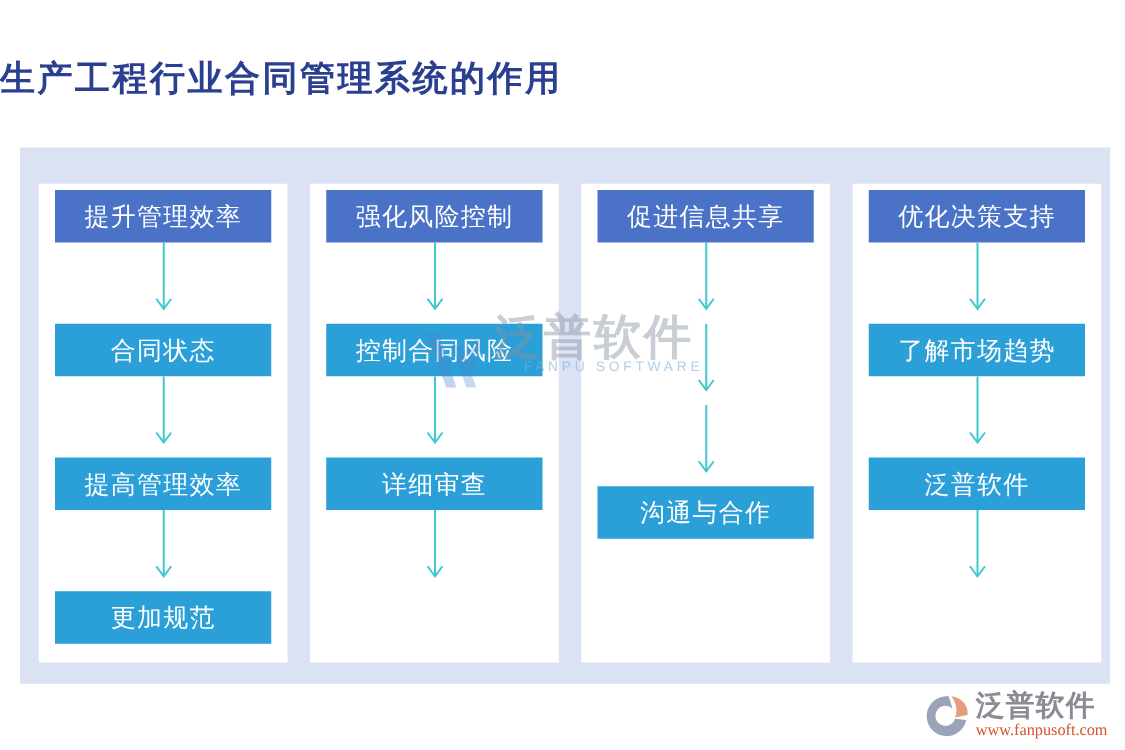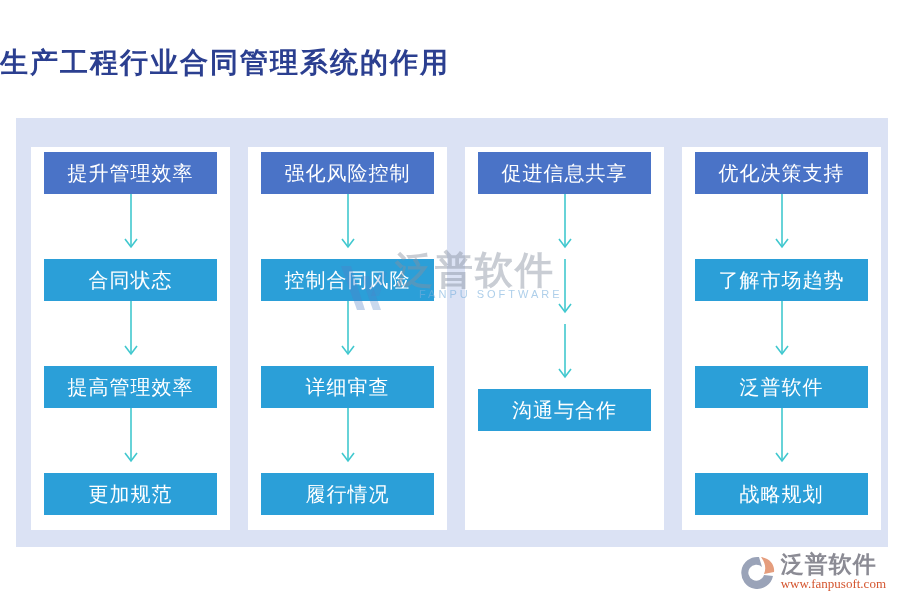--- a/index.html
+++ b/index.html
@@ -65,21 +65,20 @@
         <div class="box step">控制合同风险</div>
         <svg class="arrow" viewBox="0 0 14 65">
             <line x1="7" y1="0" x2="7" y2="53" stroke="#41c8cf" stroke-width="1.6"></line>
             <polyline points="1,45 7,53 13,45" fill="none" stroke="#41c8cf" stroke-width="1.6"></polyline>
           </svg>
         <div class="box step">详细审查</div>
         <svg class="arrow" viewBox="0 0 14 65">
             <line x1="7" y1="0" x2="7" y2="53" stroke="#41c8cf" stroke-width="1.6"></line>
             <polyline points="1,45 7,53 13,45" fill="none" stroke="#41c8cf" stroke-width="1.6"></polyline>
           </svg>
-        <div class="box step">履行情况</div>
       </div>
 
       <div class="panel">
         <div class="box header">促进信息共享</div>
         <svg class="arrow" viewBox="0 0 14 65">
             <line x1="7" y1="0" x2="7" y2="53" stroke="#41c8cf" stroke-width="1.6"></line>
             <polyline points="1,45 7,53 13,45" fill="none" stroke="#41c8cf" stroke-width="1.6"></polyline>
           </svg>
         <svg class="arrow" viewBox="0 0 14 65">
             <line x1="7" y1="0" x2="7" y2="53" stroke="#41c8cf" stroke-width="1.6"></line>
@@ -101,21 +100,20 @@
         <div class="box step">了解市场趋势</div>
         <svg class="arrow" viewBox="0 0 14 65">
             <line x1="7" y1="0" x2="7" y2="53" stroke="#41c8cf" stroke-width="1.6"></line>
             <polyline points="1,45 7,53 13,45" fill="none" stroke="#41c8cf" stroke-width="1.6"></polyline>
           </svg>
         <div class="box step">泛普软件</div>
         <svg class="arrow" viewBox="0 0 14 65">
             <line x1="7" y1="0" x2="7" y2="53" stroke="#41c8cf" stroke-width="1.6"></line>
             <polyline points="1,45 7,53 13,45" fill="none" stroke="#41c8cf" stroke-width="1.6"></polyline>
           </svg>
-        <div class="box step">战略规划</div>
       </div>
 
     </div>
   </div>
 
   <div class="watermark">
     <svg class="wm-glyph" width="56" height="48" viewBox="0 0 56 48">
       <polygon points="6,0 22,44 30,44 16,0" fill="rgba(80,130,200,0.35)"></polygon>
       <polygon points="26,10 38,44 46,44 34,10" fill="rgba(80,130,200,0.30)"></polygon>
       <polygon points="44,6 36,30 44,30 52,6" fill="rgba(80,130,200,0.25)"></polygon>

